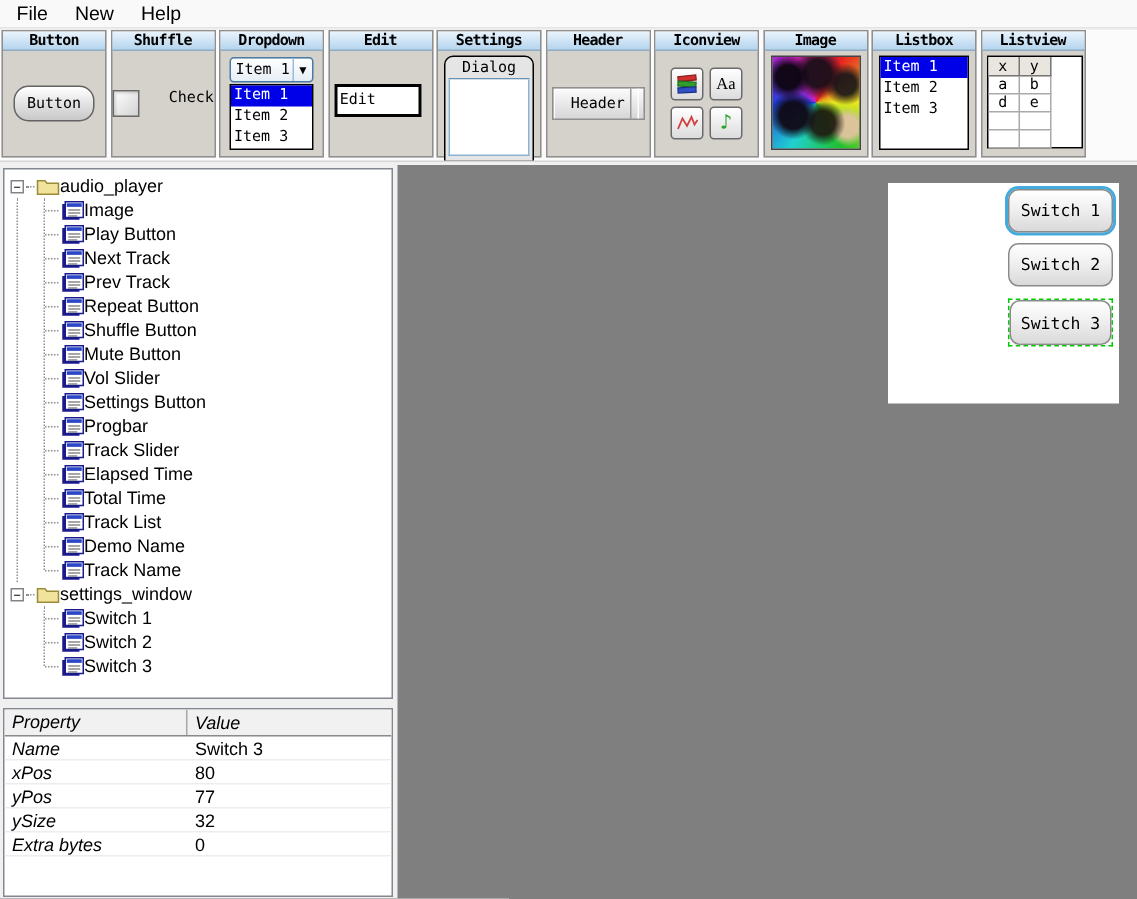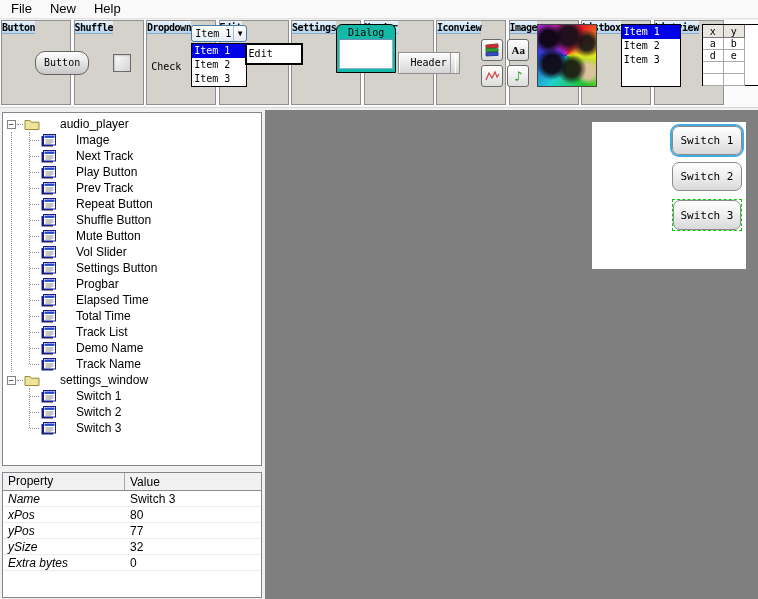--- a/index.html
+++ b/index.html
@@ -21,40 +21,40 @@
 
   
   .toolbar {
     position: absolute; left: 0; top: 20px; width: 758px; height: 88px;
     background: #fbfbfb; display: flex; gap: 2.5px; padding: 0 0 0 1px;
     overflow: hidden; border-bottom: 1px solid #d6d6d6;
   }
   .panel {
     width: 70px; min-width: 70px; height: 85px;
     background: #d5d2cc; border: 1px solid #8f8f8f;
-    display: flex; flex-direction: row;
+    display: flex; flex-direction: column;
   }
   .panel-title {
     height: 13px; flex: 0 0 13px; text-align: center;
     font-family: "DejaVu Sans Mono", monospace; font-size: 10px; font-weight: bold;
     line-height: 13px; letter-spacing: -0.5px;
     background: linear-gradient(#eaf4fc, #b4d4ee);
     border-bottom: 1px solid #8cacc8;
   }
   .panel-body { flex: 1; position: relative; display: flex; flex-direction: column; align-items: center; font-family: "DejaVu Sans Mono", monospace; font-size: 10px; }
 
   
   .mini-button {
     margin: auto; width: 54px; height: 24px; border-radius: 10px;
     border: 1px solid #636363; background: linear-gradient(#ffffff, #c8c8c8);
     box-shadow: inset 0 1px 0 #fff;
     display: flex; align-items: center; justify-content: center;
   }
   
-  .check-row { margin: auto; display: flex; align-items: flex-end; gap: 20px; }
+  .check-row { margin: auto; display: flex; align-items: flex-start; gap: 20px; }
   .check-box {
     width: 18px; height: 18px; border: 1px solid #6a6a6a;
     background: linear-gradient(135deg, #ffffff, #d2d2d2);
     box-shadow: inset 1px 1px 2px rgba(0,0,0,.18);
   }
   
   .combo {
     margin-top: 4px; width: 56px; height: 17px;
     border: 1px solid #4a7ca8; border-radius: 3px;
     background: linear-gradient(#ffffff, #e6eef6);
@@ -66,23 +66,23 @@
   .drop-item { height: 14px; line-height: 14px; padding-left: 2px; }
   .drop-item.selected { background: #0000e8; color: #fff; }
   
   .edit-box {
     margin: 22px auto 0 3px; width: 58px; height: 22px;
     border: 2px solid #000; background: #fff; align-self: flex-start;
     line-height: 18px; padding-left: 2px;
   }
   
   .framewin {
-    margin-top: 3px; width: 60px; height: 49px;
+    margin-top: 3px; width: 60px; height: 71px;
     border: 1px solid #000; border-radius: 6px 6px 0 0;
-    background: #14b8a6; padding: 2px;
+    background: #e5e5e5; padding: 2px;
   }
   .framewin-title { height: 13px; line-height: 12px; text-align: center; border-bottom: 1px solid #6a92b4; }
   .framewin-body { height: calc(100% - 14px); background: #fff; border: 1px solid #8cb2d2; border-top: none; }
   
   .graph-box {
     margin-top: 3px; width: 60px; height: 63px; border: 1px solid #000;
     background-color: #fff;
     background-image:
       repeating-linear-gradient(0deg, #c9d4de 0 1px, transparent 1px 7px),
       repeating-linear-gradient(90deg, #c9d4de 0 1px, transparent 1px 7px);
@@ -98,21 +98,21 @@
     content: ""; position: absolute; right: 3px; top: 0; bottom: 0; width: 4px;
     border-left: 1px solid #9a9a9a; border-right: 1px solid #fdfdfd;
   }
   
   .icon-grid { margin: auto; display: grid; grid-template-columns: 22px 22px; grid-template-rows: 22px 22px; gap: 4px; }
   .icon-cell {
     border: 1px solid #6a6a6a; border-radius: 3px;
     background: linear-gradient(#ffffff, #dcdcdc);
     display: flex; align-items: center; justify-content: center;
   }
-  .aa-glyph { font-family: "Liberation Serif", serif; font-weight: bold; font-size: 11px; }
+  .aa-glyph { font-family: "Liberation Serif", serif; font-weight: normal; font-size: 11px; }
   .note-glyph { color: #2da22d; font-size: 14px; font-weight: bold; }
   
   .image-collage {
     margin-top: 3px; width: 60px; height: 63px; border: 1px solid #444;
     background:
       radial-gradient(circle at 18% 22%, rgba(10,5,15,.95) 0 8px, rgba(10,5,15,0) 15px),
       radial-gradient(circle at 52% 18%, rgba(25,15,25,.95) 0 9px, rgba(25,15,25,0) 17px),
       radial-gradient(circle at 84% 30%, rgba(20,20,25,.9) 0 7px, rgba(20,20,25,0) 14px),
       radial-gradient(circle at 24% 64%, rgba(15,8,20,.95) 0 9px, rgba(15,8,20,0) 16px),
       radial-gradient(circle at 58% 72%, rgba(30,20,15,.9) 0 8px, rgba(30,20,15,0) 15px),
@@ -140,21 +140,21 @@
     font-size: 12px; padding-top: 3px;
   }
   .tree-row { height: 16px; display: flex; align-items: center; position: relative; }
   .tree-row.root { padding-left: 4px; }
   .expand-box {
     width: 9px; height: 9px; border: 1px solid #848484; background: #fff;
     font-size: 8px; line-height: 7px; text-align: center; flex: 0 0 9px;
     font-family: "DejaVu Sans Mono", monospace;
   }
   .root-dash { width: 6px; border-top: 1px dotted #909090; margin: 0 1px; }
-  .tree-label { margin-left: 20px; white-space: nowrap; }
+  .tree-label { margin-left: 0; white-space: nowrap; }
   .group-children { position: relative; }
   .group-children.with-trunk::before {
     content: ""; position: absolute; left: 8px; top: 0; height: 100%;
     border-left: 1px dotted #909090;
   }
   .group-children::after {
     content: ""; position: absolute; left: 26px; top: 0; height: calc(100% - 8px);
     border-left: 1px dotted #909090;
   }
   .tree-row.child { padding-left: 38px; }
@@ -162,21 +162,21 @@
     content: ""; position: absolute; left: 27px; top: 8px; width: 9px;
     border-top: 1px dotted #909090;
   }
   .folder-icon, .form-icon { display: inline-flex; flex: 0 0 auto; }
 
   
   .prop-panel {
     position: absolute; left: 2px; top: 472px; width: 260px; height: 126px;
     background: #fff; border: 1px solid #828790; font-size: 12px; overflow: hidden;
   }
-  .prop-header { display: flex; height: 18px; background: #f1f1f1; border-bottom: 1px solid #8a8a8a; align-items: center; }
+  .prop-header { display: flex; height: 18px; background: #f1f1f1; border-bottom: 1px solid #8a8a8a; align-items: center; font-style: italic; }
   .prop-header .col1 { width: 122px; border-right: 1px solid #a8a8a8; padding-left: 5px; height: 100%; line-height: 17px; }
   .prop-header .col2 { padding-left: 5px; }
   .prop-row { display: flex; height: 16px; align-items: center; border-bottom: 1px solid #ededed; }
   .prop-row .col1 { width: 122px; padding-left: 5px; font-style: italic; }
   .prop-row .col2 { padding-left: 5px; }
 
   
   .canvas {
     position: absolute; left: 265px; top: 110px; width: 493px; height: 489px;
     background: #7f7f7f;
@@ -382,48 +382,48 @@
         <span class="form-icon">
           <svg width="15" height="13" viewBox="0 0 15 13">
             <rect x="0.5" y="2" width="11.5" height="10.5" fill="#1a1a8c"></rect>
             <rect x="2.5" y="0.5" width="12" height="10.5" fill="#ffffff" stroke="#1a1a8c" stroke-width="1"></rect>
             <rect x="3.5" y="1.5" width="10" height="2.4" fill="#2a46c8"></rect>
             <line x1="4.5" y1="6" x2="12.5" y2="6" stroke="#8a8a8a" stroke-width="1"></line>
             <line x1="4.5" y1="8" x2="12.5" y2="8" stroke="#8a8a8a" stroke-width="1"></line>
             <line x1="4.5" y1="10" x2="10.5" y2="10" stroke="#8a8a8a" stroke-width="1"></line>
           </svg>
         </span>
+        <span class="tree-label">Play Button</span>
+      </div>
+
+      <div class="tree-row child">
+        <span class="form-icon">
+          <svg width="15" height="13" viewBox="0 0 15 13">
+            <rect x="0.5" y="2" width="11.5" height="10.5" fill="#1a1a8c"></rect>
+            <rect x="2.5" y="0.5" width="12" height="10.5" fill="#ffffff" stroke="#1a1a8c" stroke-width="1"></rect>
+            <rect x="3.5" y="1.5" width="10" height="2.4" fill="#2a46c8"></rect>
+            <line x1="4.5" y1="6" x2="12.5" y2="6" stroke="#8a8a8a" stroke-width="1"></line>
+            <line x1="4.5" y1="8" x2="12.5" y2="8" stroke="#8a8a8a" stroke-width="1"></line>
+            <line x1="4.5" y1="10" x2="10.5" y2="10" stroke="#8a8a8a" stroke-width="1"></line>
+          </svg>
+        </span>
         <span class="tree-label">Next Track</span>
       </div>
 
       <div class="tree-row child">
         <span class="form-icon">
           <svg width="15" height="13" viewBox="0 0 15 13">
             <rect x="0.5" y="2" width="11.5" height="10.5" fill="#1a1a8c"></rect>
             <rect x="2.5" y="0.5" width="12" height="10.5" fill="#ffffff" stroke="#1a1a8c" stroke-width="1"></rect>
             <rect x="3.5" y="1.5" width="10" height="2.4" fill="#2a46c8"></rect>
             <line x1="4.5" y1="6" x2="12.5" y2="6" stroke="#8a8a8a" stroke-width="1"></line>
             <line x1="4.5" y1="8" x2="12.5" y2="8" stroke="#8a8a8a" stroke-width="1"></line>
             <line x1="4.5" y1="10" x2="10.5" y2="10" stroke="#8a8a8a" stroke-width="1"></line>
           </svg>
         </span>
-        <span class="tree-label">Play Button</span>
-      </div>
-
-      <div class="tree-row child">
-        <span class="form-icon">
-          <svg width="15" height="13" viewBox="0 0 15 13">
-            <rect x="0.5" y="2" width="11.5" height="10.5" fill="#1a1a8c"></rect>
-            <rect x="2.5" y="0.5" width="12" height="10.5" fill="#ffffff" stroke="#1a1a8c" stroke-width="1"></rect>
-            <rect x="3.5" y="1.5" width="10" height="2.4" fill="#2a46c8"></rect>
-            <line x1="4.5" y1="6" x2="12.5" y2="6" stroke="#8a8a8a" stroke-width="1"></line>
-            <line x1="4.5" y1="8" x2="12.5" y2="8" stroke="#8a8a8a" stroke-width="1"></line>
-            <line x1="4.5" y1="10" x2="10.5" y2="10" stroke="#8a8a8a" stroke-width="1"></line>
-          </svg>
-        </span>
         <span class="tree-label">Prev Track</span>
       </div>
 
       <div class="tree-row child">
         <span class="form-icon">
           <svg width="15" height="13" viewBox="0 0 15 13">
             <rect x="0.5" y="2" width="11.5" height="10.5" fill="#1a1a8c"></rect>
             <rect x="2.5" y="0.5" width="12" height="10.5" fill="#ffffff" stroke="#1a1a8c" stroke-width="1"></rect>
             <rect x="3.5" y="1.5" width="10" height="2.4" fill="#2a46c8"></rect>
             <line x1="4.5" y1="6" x2="12.5" y2="6" stroke="#8a8a8a" stroke-width="1"></line>
@@ -497,20 +497,33 @@
             <rect x="2.5" y="0.5" width="12" height="10.5" fill="#ffffff" stroke="#1a1a8c" stroke-width="1"></rect>
             <rect x="3.5" y="1.5" width="10" height="2.4" fill="#2a46c8"></rect>
             <line x1="4.5" y1="6" x2="12.5" y2="6" stroke="#8a8a8a" stroke-width="1"></line>
             <line x1="4.5" y1="8" x2="12.5" y2="8" stroke="#8a8a8a" stroke-width="1"></line>
             <line x1="4.5" y1="10" x2="10.5" y2="10" stroke="#8a8a8a" stroke-width="1"></line>
           </svg>
         </span>
         <span class="tree-label">Progbar</span>
       </div>
 
+      <div class="tree-row child">
+        <span class="form-icon">
+          <svg width="15" height="13" viewBox="0 0 15 13">
+            <rect x="0.5" y="2" width="11.5" height="10.5" fill="#1a1a8c"></rect>
+            <rect x="2.5" y="0.5" width="12" height="10.5" fill="#ffffff" stroke="#1a1a8c" stroke-width="1"></rect>
+            <rect x="3.5" y="1.5" width="10" height="2.4" fill="#2a46c8"></rect>
+            <line x1="4.5" y1="6" x2="12.5" y2="6" stroke="#8a8a8a" stroke-width="1"></line>
+            <line x1="4.5" y1="8" x2="12.5" y2="8" stroke="#8a8a8a" stroke-width="1"></line>
+            <line x1="4.5" y1="10" x2="10.5" y2="10" stroke="#8a8a8a" stroke-width="1"></line>
+          </svg>
+        </span>
+        <span class="tree-label">Track Slider</span>
+      </div>
 
       <div class="tree-row child">
         <span class="form-icon">
           <svg width="15" height="13" viewBox="0 0 15 13">
             <rect x="0.5" y="2" width="11.5" height="10.5" fill="#1a1a8c"></rect>
             <rect x="2.5" y="0.5" width="12" height="10.5" fill="#ffffff" stroke="#1a1a8c" stroke-width="1"></rect>
             <rect x="3.5" y="1.5" width="10" height="2.4" fill="#2a46c8"></rect>
             <line x1="4.5" y1="6" x2="12.5" y2="6" stroke="#8a8a8a" stroke-width="1"></line>
             <line x1="4.5" y1="8" x2="12.5" y2="8" stroke="#8a8a8a" stroke-width="1"></line>
             <line x1="4.5" y1="10" x2="10.5" y2="10" stroke="#8a8a8a" stroke-width="1"></line>

